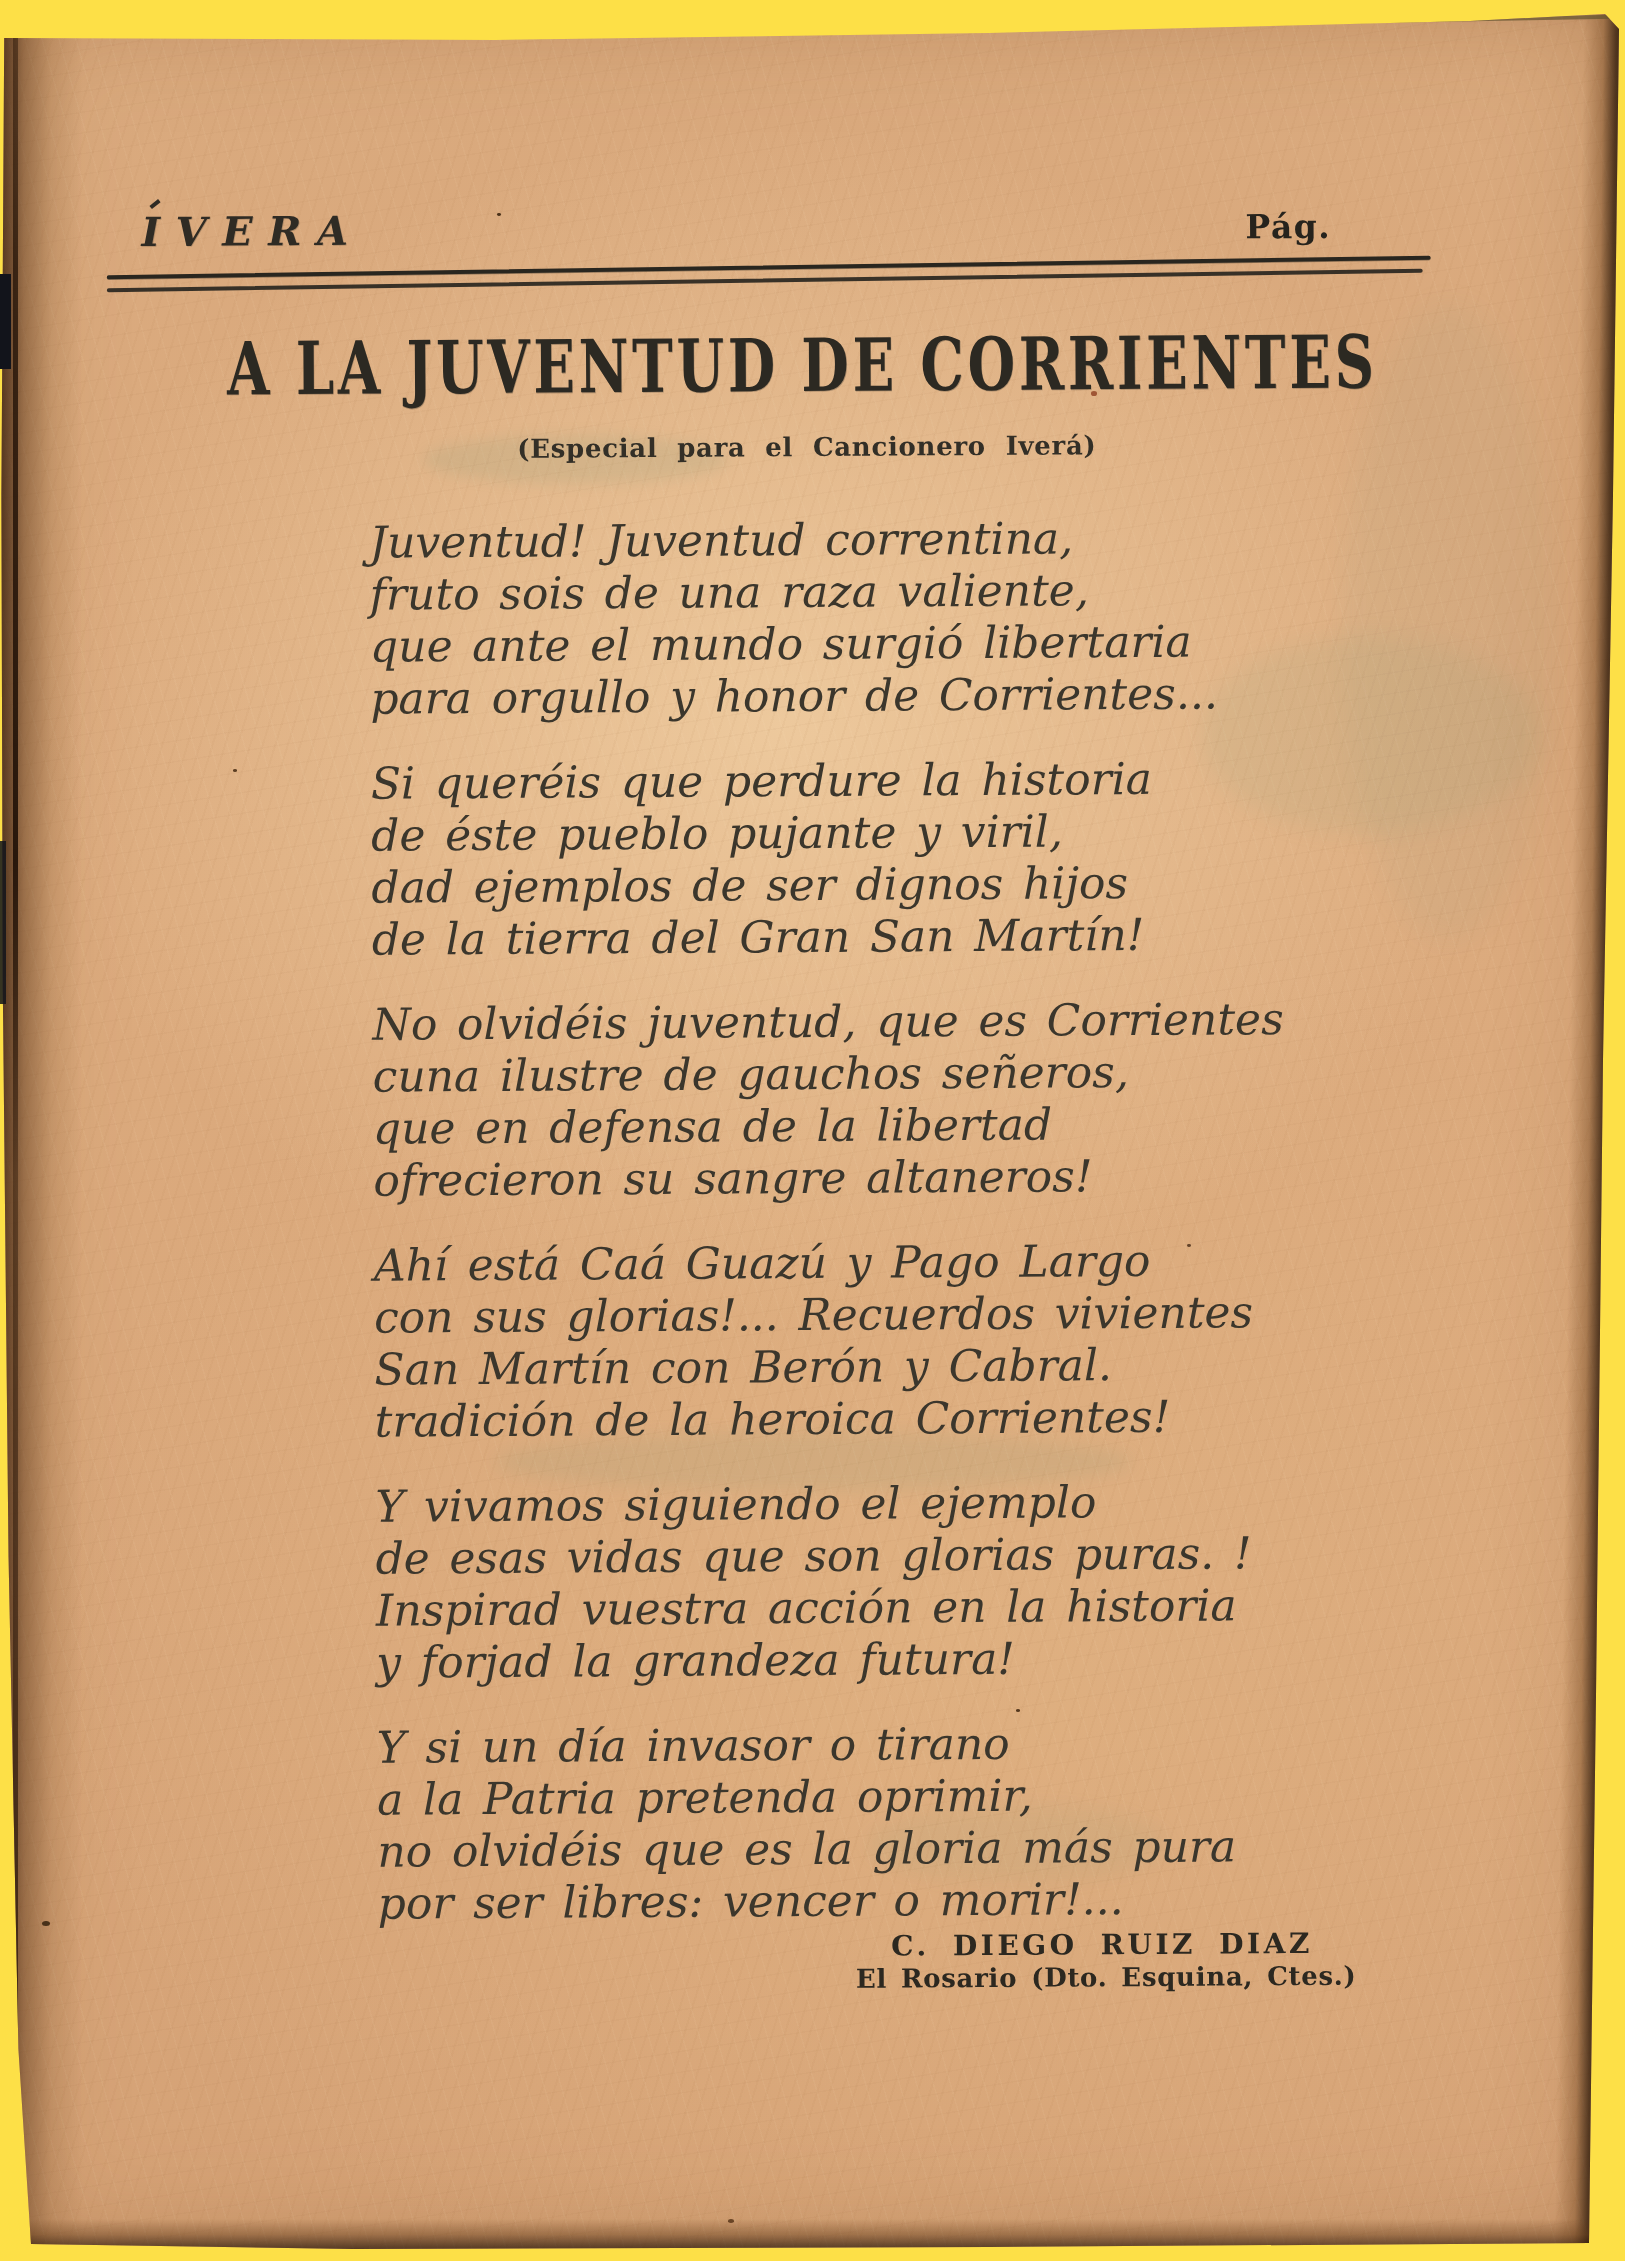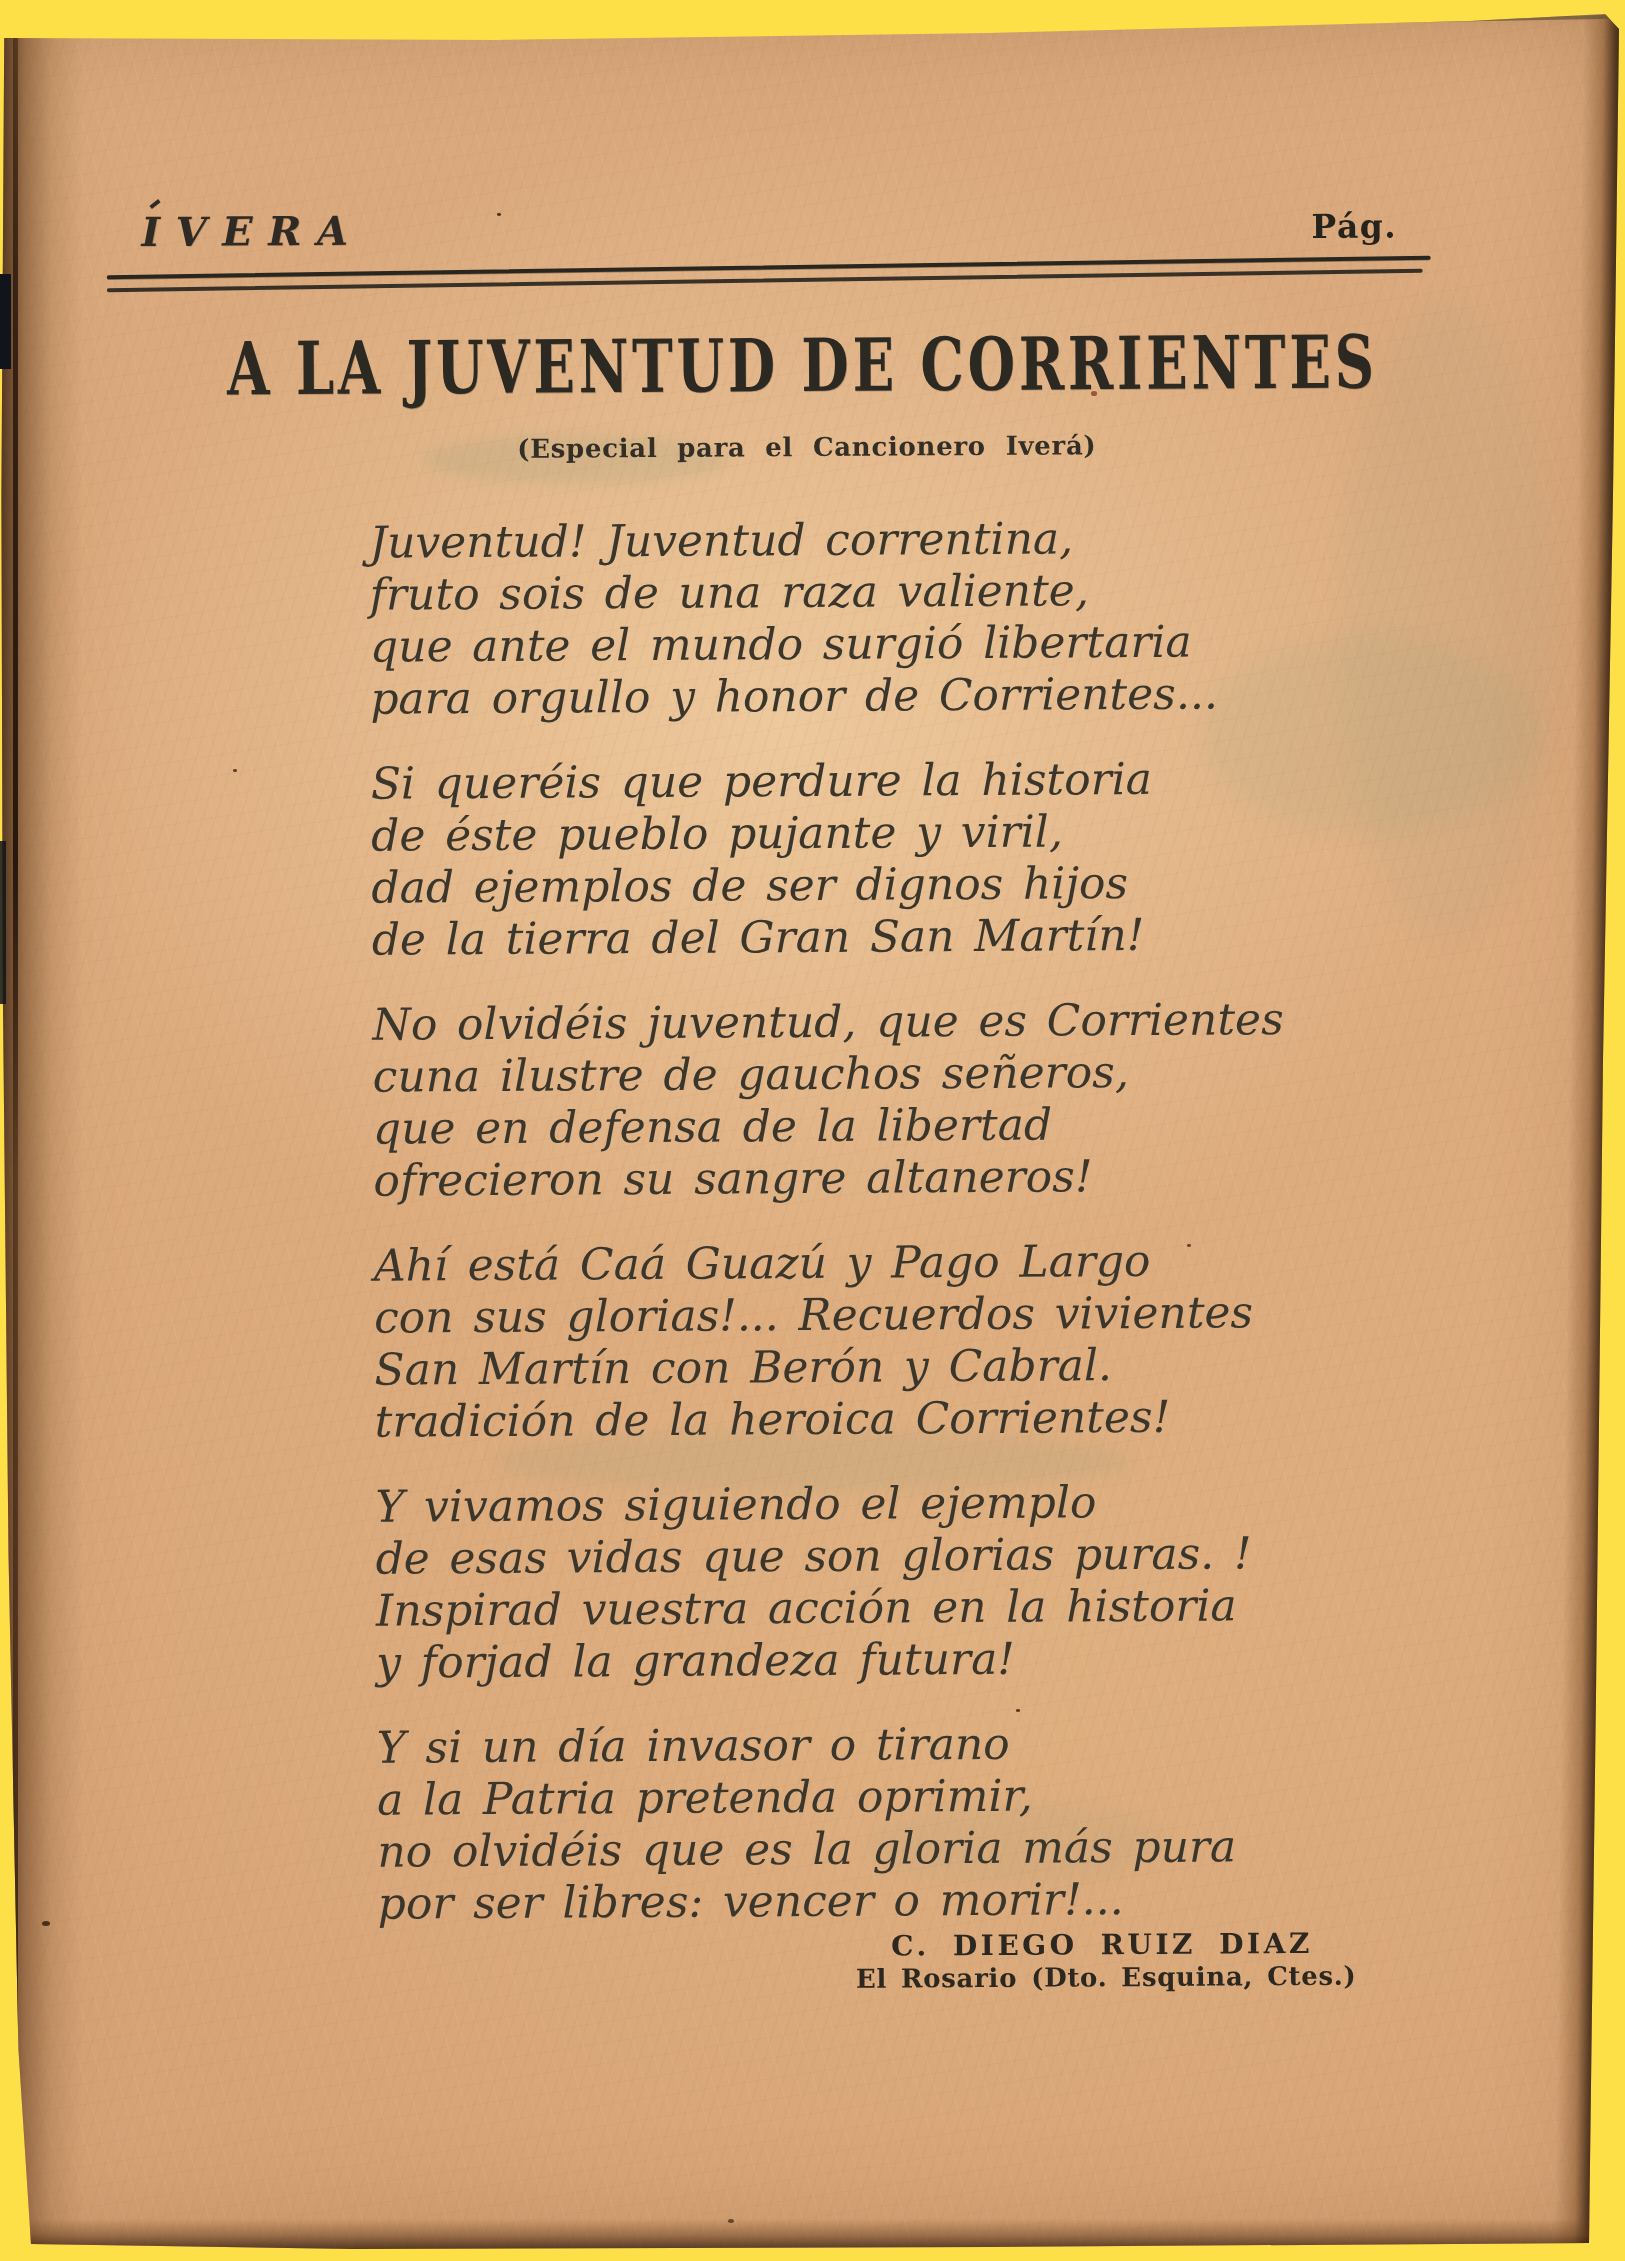--- a/index.html
+++ b/index.html
@@ -56,21 +56,21 @@
   .notch{position:absolute;background:#12141b;}
   
   .content{position:absolute;inset:0;transform:rotate(-0.35deg);transform-origin:813px 1131px;}
   .masthead{
     position:absolute;left:147px;top:206px;
     font:italic bold 40px/44px "DejaVu Serif", serif;letter-spacing:15.5px;color:#2f2b24;
     text-shadow:0.7px 0.7px 0 rgba(47,43,36,.25);
   }
   .masthead-tick{position:absolute;left:155px;top:198px;width:11.3px;height:3.5px;background:#2f2b24;transform:rotate(-38deg);}
   .page-label{
-    position:absolute;left:1317px;top:211px;
+    position:absolute;left:1251px;top:211px;
     font:bold 33px/37px "DejaVu Serif", serif;letter-spacing:1.4px;color:#26231d;
   }
   .rule{position:absolute;background:#29261f;transform-origin:left center;border-radius:2.1px;}
   .rule-top{left:112px;top:271px;width:1324px;height:4.2px;transform:rotate(-0.5deg);box-shadow:0 0.7px 0 rgba(41,38,31,.4);}
   .rule-bottom{left:112px;top:284px;width:1316px;height:3.5px;transform:rotate(-0.5deg);opacity:.92;}
   .title{
     position:absolute;left:807px;top:326px;white-space:nowrap;
     transform:translateX(-50%) scale(0.88,1.18);transform-origin:center top;
     font:bold 62px/68px "DejaVu Serif", serif;letter-spacing:4.2px;color:#2c2922;
     text-shadow:0.7px 0.7px 0 rgba(44,41,34,.3);

